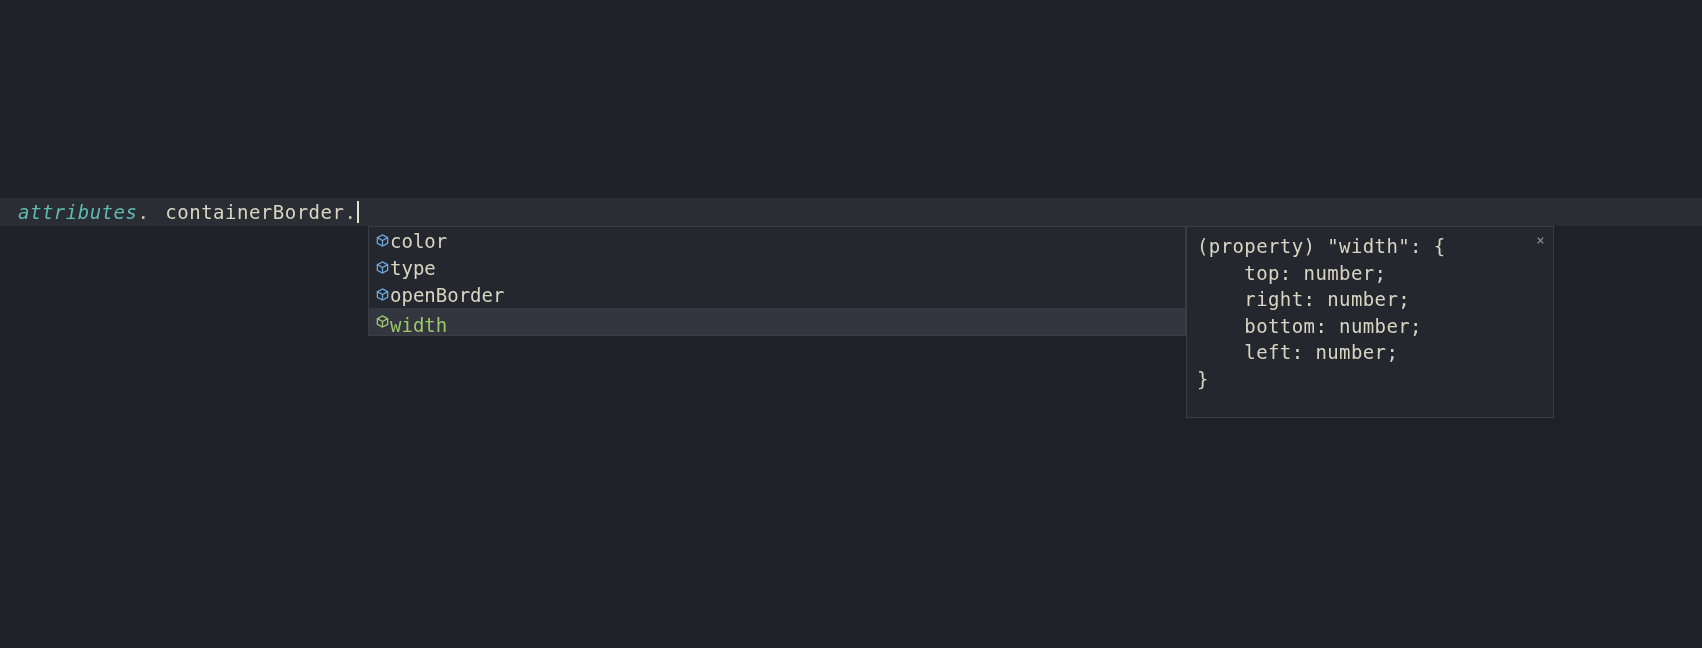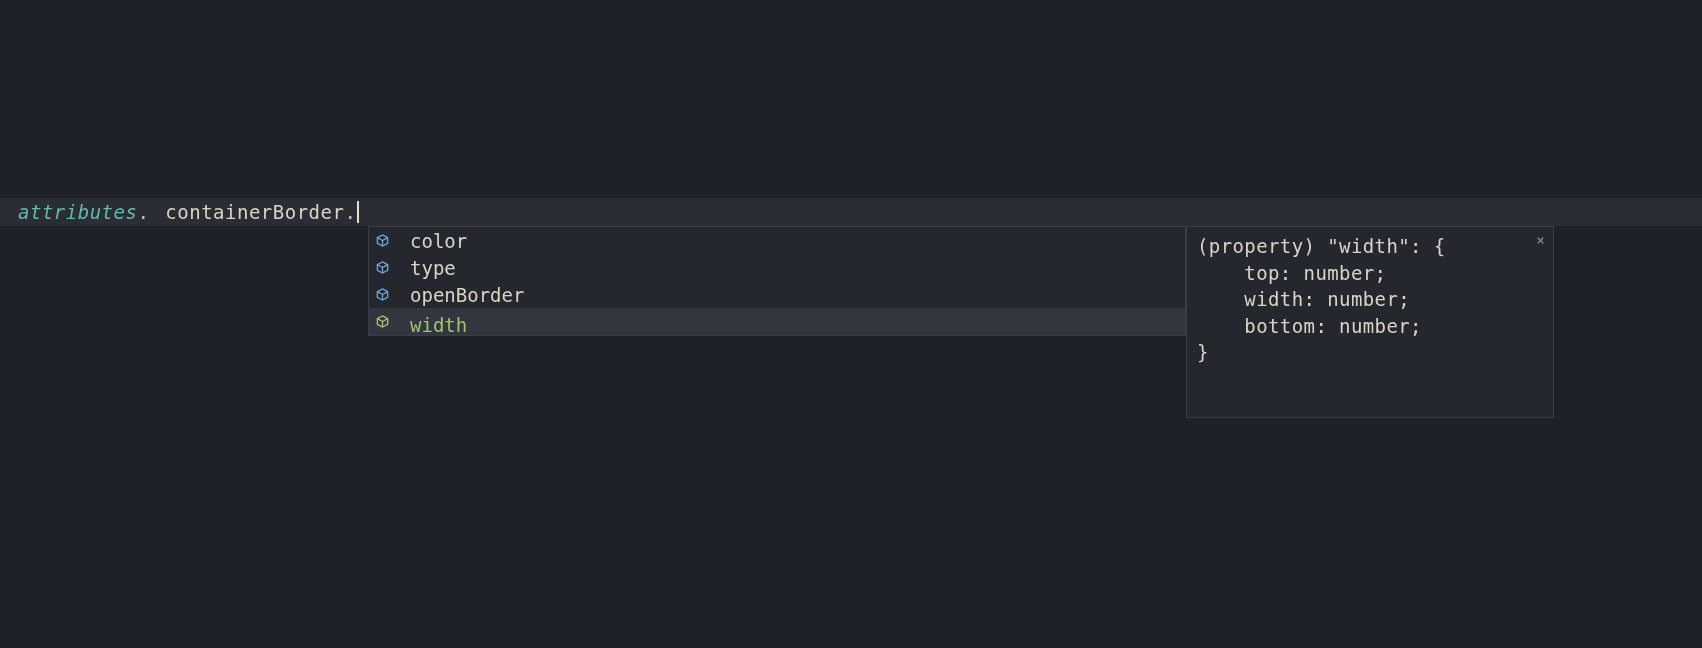--- a/index.html
+++ b/index.html
@@ -42,21 +42,21 @@
     left: 368px;
     width: 818px;
     background: #24272e;
     border: 1px solid #3a3d44;
   }
   .suggest-item {
     display: flex;
     align-items: center;
     height: 27px;
     padding-left: 6px;
-    gap: 20px;
+    gap: 0;
     cursor: pointer;
     text-align: center;
   }
   .suggest-item.selected { background: #33363e; }
   .suggest-label { color: #d9d5c3; }
   .suggest-item.selected .suggest-label { color: #9cc66b; margin-top: 6px; }
   .cube-icon {
     width: 15px;
     height: 15px;
     display: flex;
@@ -133,16 +133,17 @@
         </svg>
     </span>
     <span class="suggest-label">width</span>
   </div>
 </div>
 
 <div class="doc-popup">
   <span class="close-btn">×</span>
   <div class="doc-line">(property) "width": {</div>
   <div class="doc-line">    top: number;</div>
-  <div class="doc-line">    width: number;</div>
+  <div class="doc-line">    right: number;</div>
   <div class="doc-line">    bottom: number;</div>
+  <div class="doc-line">    left: number;</div>
   <div class="doc-line">}</div>
 </div>
 
 </body></html>

